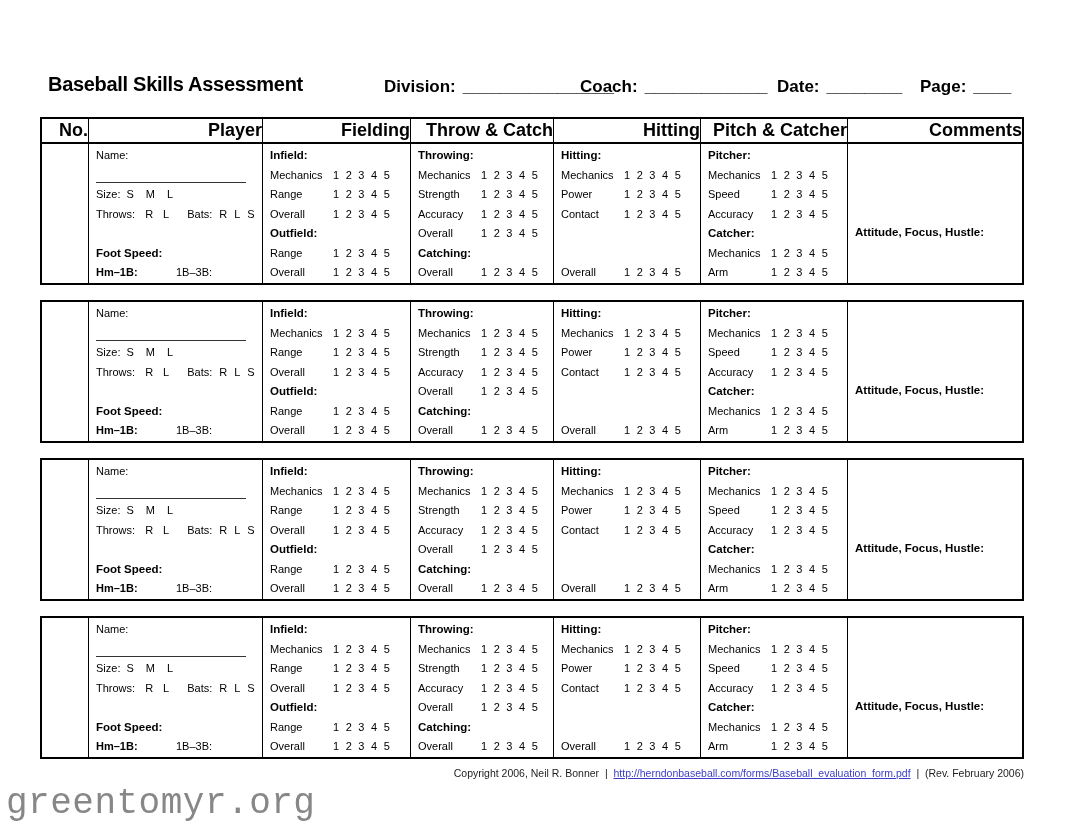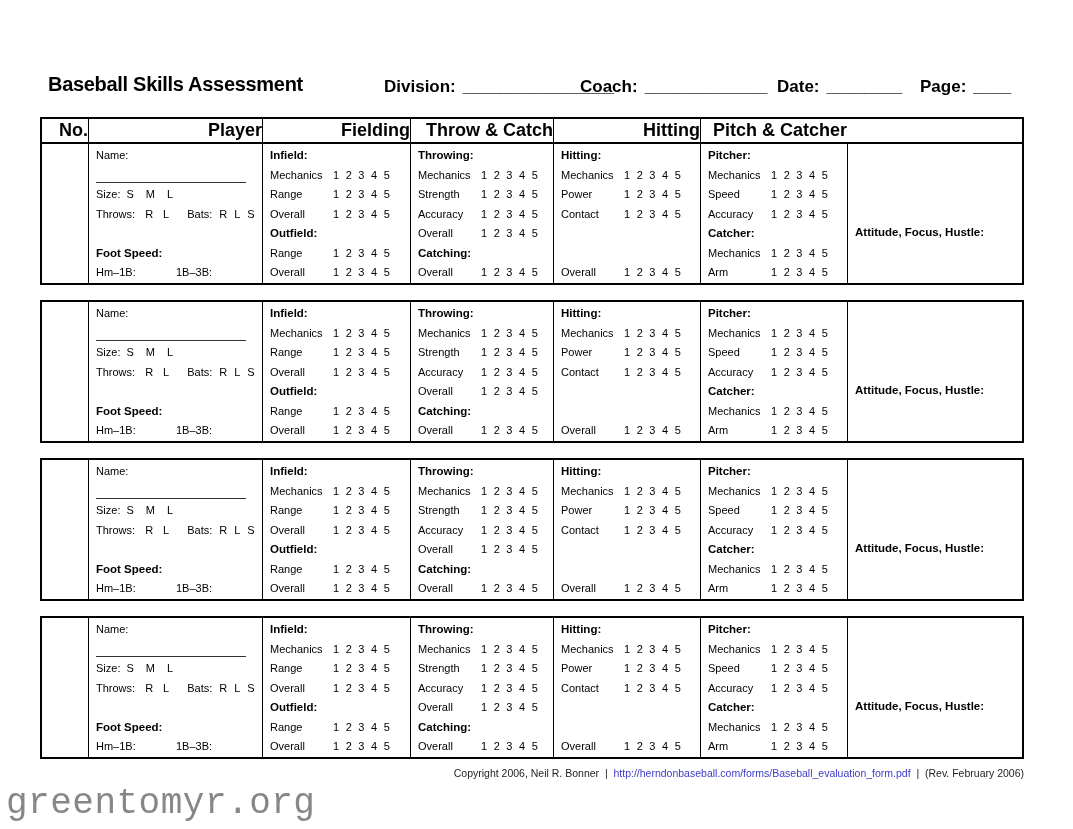--- a/index.html
+++ b/index.html
@@ -44,31 +44,31 @@
   .line { height:19.55px; line-height:19.55px; font-size:11px; white-space:pre; }
   .line.b { font-weight:bold; font-size:11.5px; }
   .name { font-size:11px; }
   .fill { width:150px; height:17px; border-bottom:1.5px solid #333; }
 
   .opt  { display:inline-block; margin-left:12px; }
   .opt.o6 { margin-left:6px; }
   .topt { display:inline-block; margin-left:10px; }
   .batsl{ display:inline-block; margin-left:18px; }
   .bopt { display:inline-block; margin-left:7px; }
-  .hm   { display:inline-block; width:80px; }
+  .hm   { display:inline-block; width:80px;font-weight:bold; }
 
   .rate { display:flex; }
   .rl { display:inline-block; width:63px; flex:0 0 63px; }
   .rn { word-spacing:3.5px; }
 
   .note { margin-top:80px; font-size:11.5px; font-weight:bold; line-height:13px; white-space:nowrap; }
 
   
   .footer { top:767px; right:49px; font-size:10.5px; color:#1d1d1d; white-space:pre; }
-  .footer .link { color:#3c3cc8; cursor:pointer; }
+  .footer .link { color:#3c3cc8; text-decoration:underline; cursor:pointer; }
 
   
   .watermark {
     left:6px; top:771px; font-family:"Liberation Mono", monospace;
     font-size:36px; color:#878787; letter-spacing:0.5px;margin-top:12px;
   }
 </style>
 </head>
 <body>
 
@@ -79,20 +79,21 @@
 <div class="field abs f-page"><span>Page:</span><span class="blank">____</span></div>
 
 <div class="table abs">
   <div class="thead">
     <div class="th">No.</div>
     <div class="th">Player</div>
     <div class="th">Fielding</div>
     <div class="th">Throw &amp; Catch</div>
     <div class="th">Hitting</div>
     <div class="th">Pitch &amp; Catcher</div>
+    <div class="th">Comments</div>
   </div>
   <div id="blocks">
   <div class="block">
     <div class="cell"></div>
 
     <div class="cell">
       <div class="line name">Name:</div>
       <div class="line"><div class="fill"></div></div>
       <div class="line"><span>Size:</span><span class="opt o6">S</span><span class="opt">M</span><span class="opt">L</span></div>
       <div class="line"><span>Throws:</span><span class="topt">R</span><span class="topt">L</span><span class="batsl">Bats:</span><span class="bopt">R</span><span class="bopt">L</span><span class="bopt">S</span></div>

